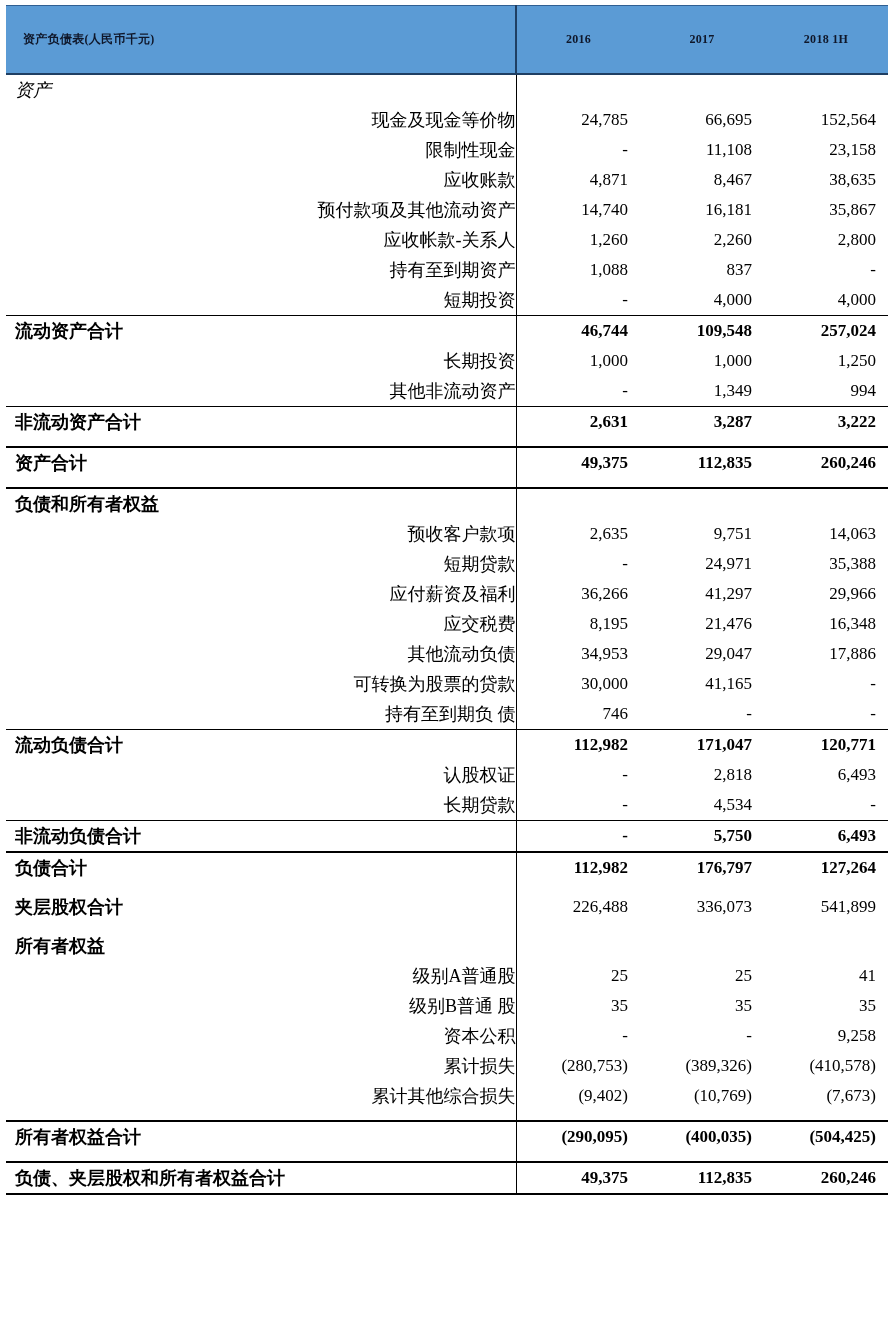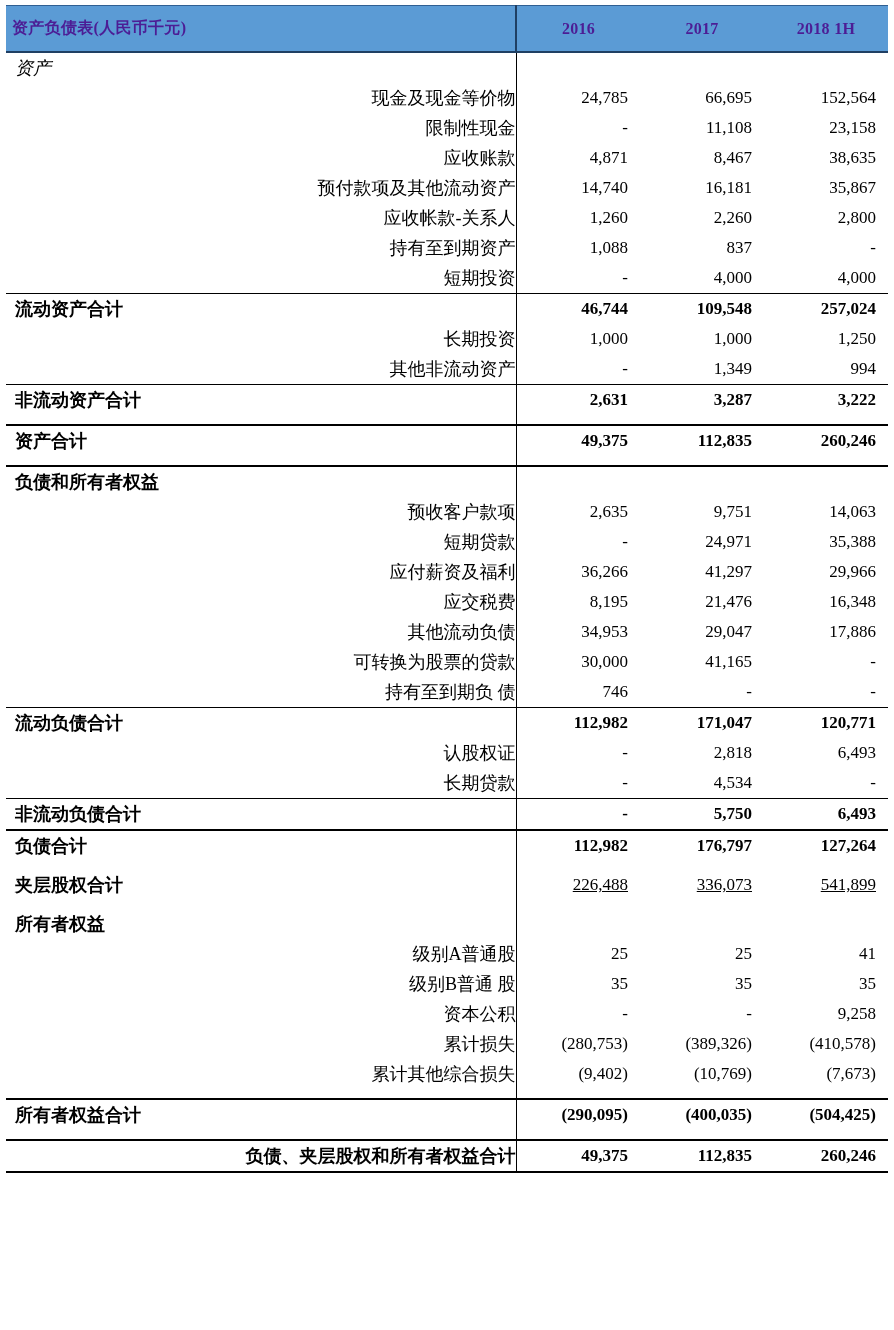--- a/index.html
+++ b/index.html
@@ -29,28 +29,28 @@
     table-layout: fixed;
     margin-top: 5px;
   }
 
   col.c-label { width: 510px; }
   col.c-val   { width: 124px; }
 
   
   thead tr.hdr th {
     background: #5b9bd5;
-    color: #4c1d95;
+    color: #0f172a;
     font-weight: bold;
     height: 33px;
-    padding: 6px;
+    padding: 17px;
     border-top: 1px solid #2f5f92;
     border-bottom: 2px solid #1f3f63;
     vertical-align: middle;
-    font-size: 16px;
+    font-size: 12px;
     letter-spacing: 0.3px;
   }
   th.hdr-title {
     text-align: left;
     padding-left: 9px;
     font-size: 19px;
   }
   th.hdr-year {
     text-align: center;
     background: #5092cf;
@@ -99,23 +99,23 @@
     border-top: 1px solid #000000;
   }
   tr.subtotal td.lbl { padding-left: 9px; }
 
   tr.section-head td {
     font-weight: bold;
   }
   tr.section-head td.lbl { padding-left: 9px; }
 
   tr.mezz td.lbl { font-weight: bold; padding-left: 9px; }
-  tr.mezz td.num { font-weight: normal; text-decoration: underline; }
+  tr.mezz td.num { font-weight: normal; }
   tr.thicktop td { border-top: 2px solid #000000; padding-left: 16px; }
-  tr.bottomline td { border-bottom: 2px solid #000000; text-align: right; }
+  tr.bottomline td { border-bottom: 2px solid #000000; }
 
   tr.spacer td {
     height: 9px;
     line-height: 9px;
   }
 
   
   tr td.first-num { border-left: 1px solid #000000; }
 </style>
 </head>

